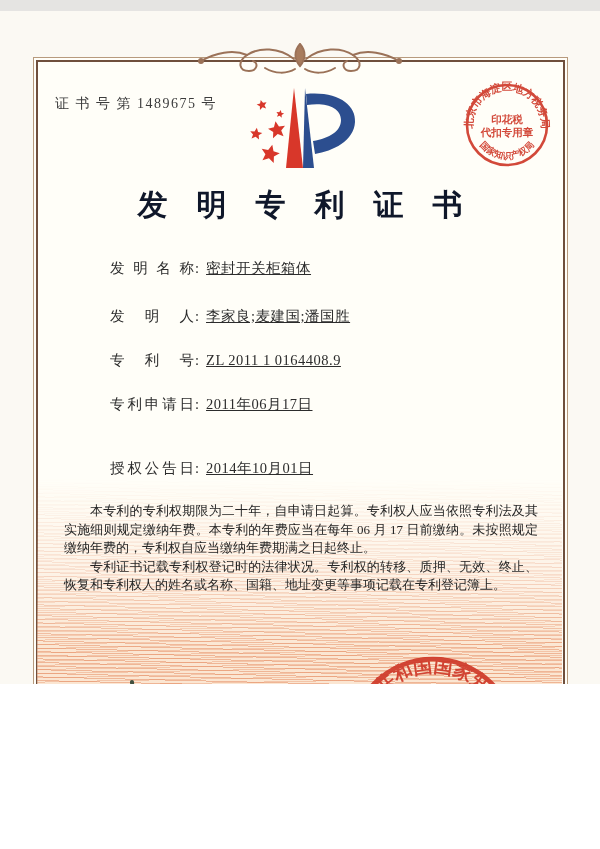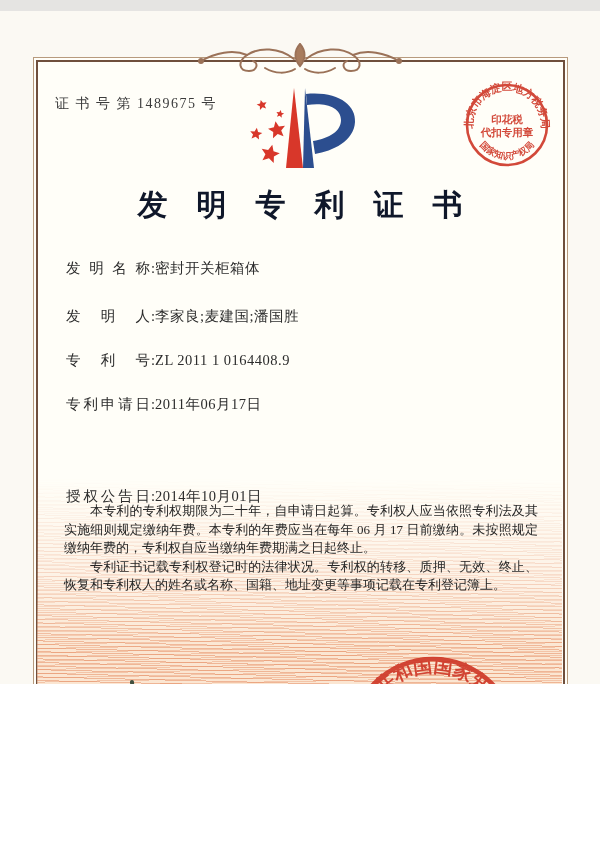--- a/index.html
+++ b/index.html
@@ -19,25 +19,25 @@
       repeating-linear-gradient(-1.1deg, rgba(229,141,98,.38) 0 1px, rgba(255,255,255,0) 1px 4.2px);
     -webkit-mask-image:linear-gradient(to bottom, rgba(0,0,0,0) 0 56%, rgba(0,0,0,.5) 70%, #000 79%);
     mask-image:linear-gradient(to bottom, rgba(0,0,0,0) 0 56%, rgba(0,0,0,.5) 70%, #000 79%);}
   .ornament{position:absolute;pointer-events:none;}
   
   .cert-no{position:absolute;left:55px;top:95px;font-size:14px;color:#3b3b3b;letter-spacing:1.5px;}
   .logo{position:absolute;left:237px;top:84px;width:130px;height:88px;}
   .tax-seal{position:absolute;left:461px;top:79px;width:92px;height:92px;opacity:.92;}
   .doc-title{position:absolute;left:0;right:0;top:185px;text-align:center;font-size:30px;font-weight:600;color:#0f172a;letter-spacing:29px;padding-left:29px;}
   .field-row{position:absolute;left:66px;font-size:14.5px;color:#2c2c2c;white-space:nowrap;}
-  .flabel{display:inline-block;width:84px;text-align:justify;text-align-last:justify;}
+  .flabel{display:inline-block;width:84px;text-align:justify;text-align-last:justify;margin-left:44px;}
   .fcolon{display:inline-block;margin-left:1px;}
-  .fvalue{letter-spacing:.5px;}
+  .fvalue{margin-left:7px;letter-spacing:.5px;text-decoration:underline;}
   .row-0{top:259px;} .row-1{top:307px;} .row-2{top:351px;}
-  .row-3{top:395px;} .row-4{top:439px;} .row-5{top:487px;}
+  .row-3{top:395px;} .row-4{top:439px;} .row-5{top:459px;}
   .body-text{position:absolute;left:64px;top:502px;width:474px;font-size:13px;line-height:18.6px;text-align:justify;color:#262626;}
   .body-text p{margin:0;text-indent:2em;}
   .officer{position:absolute;left:74px;font-size:17px;letter-spacing:5px;color:#2e2e2e;font-weight:600;}
   .officer-title{top:698px;text-align:center;} .officer-name{top:732px;}
   .signature{position:absolute;left:96px;top:676px;width:256px;height:108px;}
   .office-seal{position:absolute;left:344px;top:653px;width:178px;height:178px;opacity:.93;}
   .seal-date{position:absolute;left:352px;top:753px;width:175px;font-size:13.5px;font-weight:600;color:#c9352b;letter-spacing:1.5px;transform:rotate(-2.5deg);}
   .page-footer{position:absolute;left:183px;top:785px;width:184px;text-align:center;font-size:11.5px;color:#3e3e3e;letter-spacing:1px;}
 </style>
 </head>

